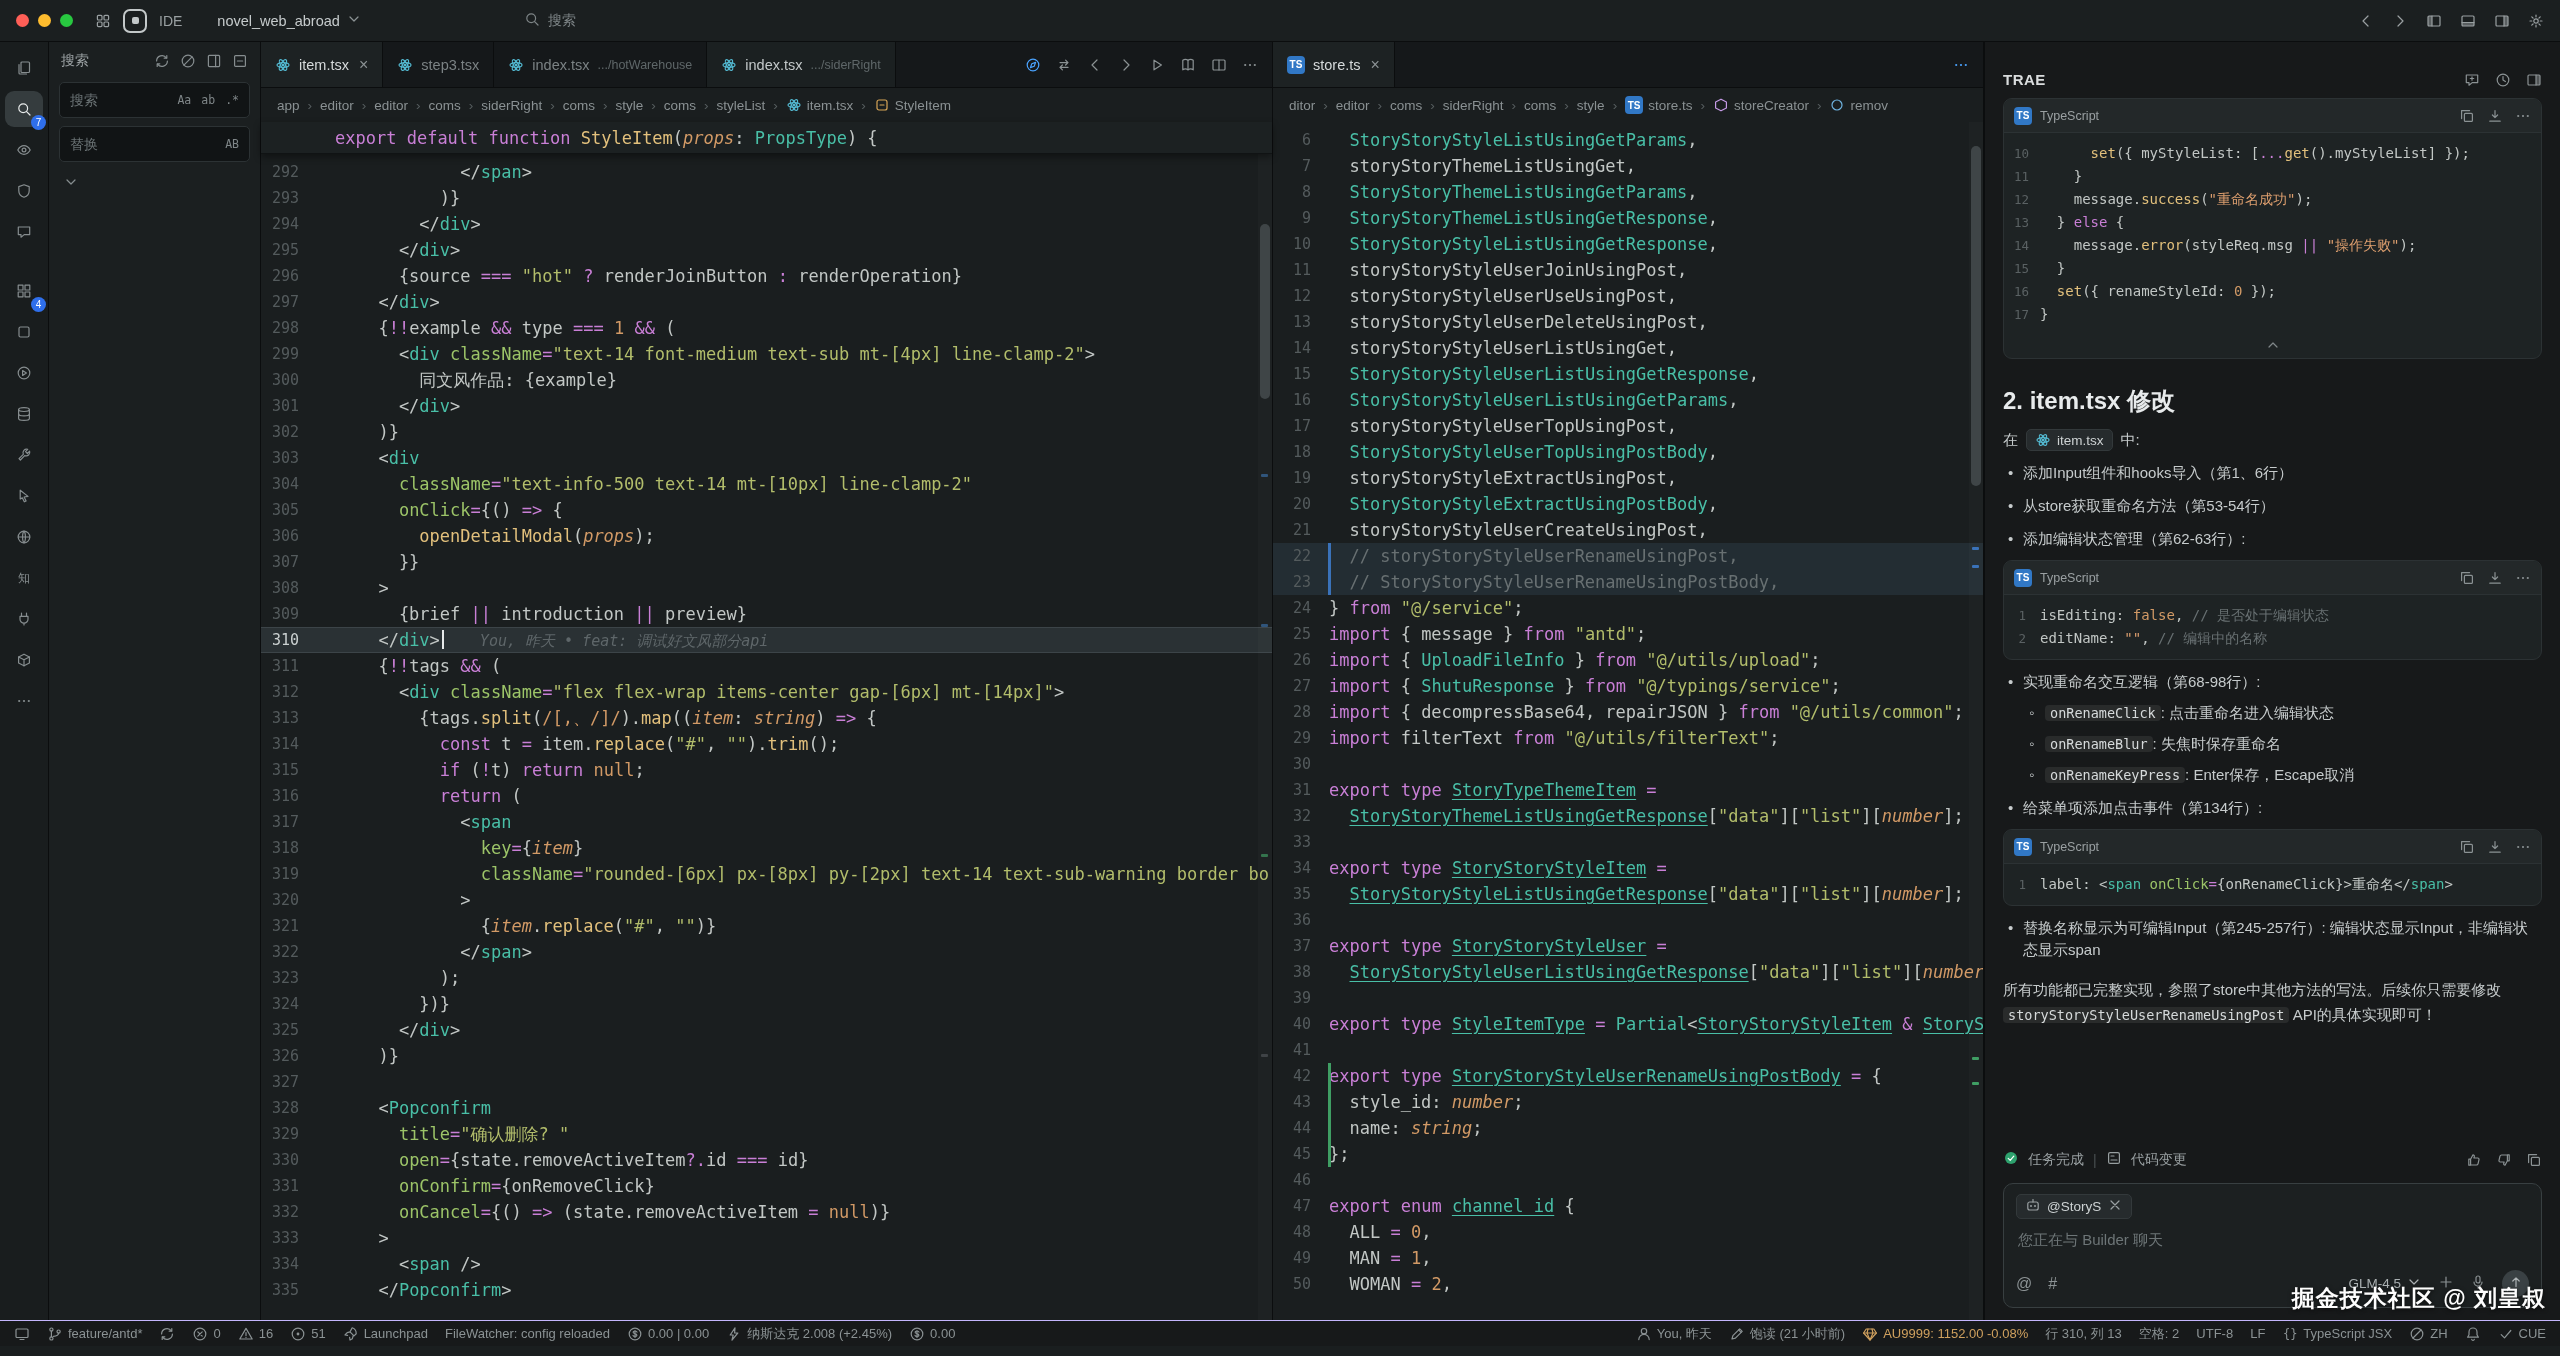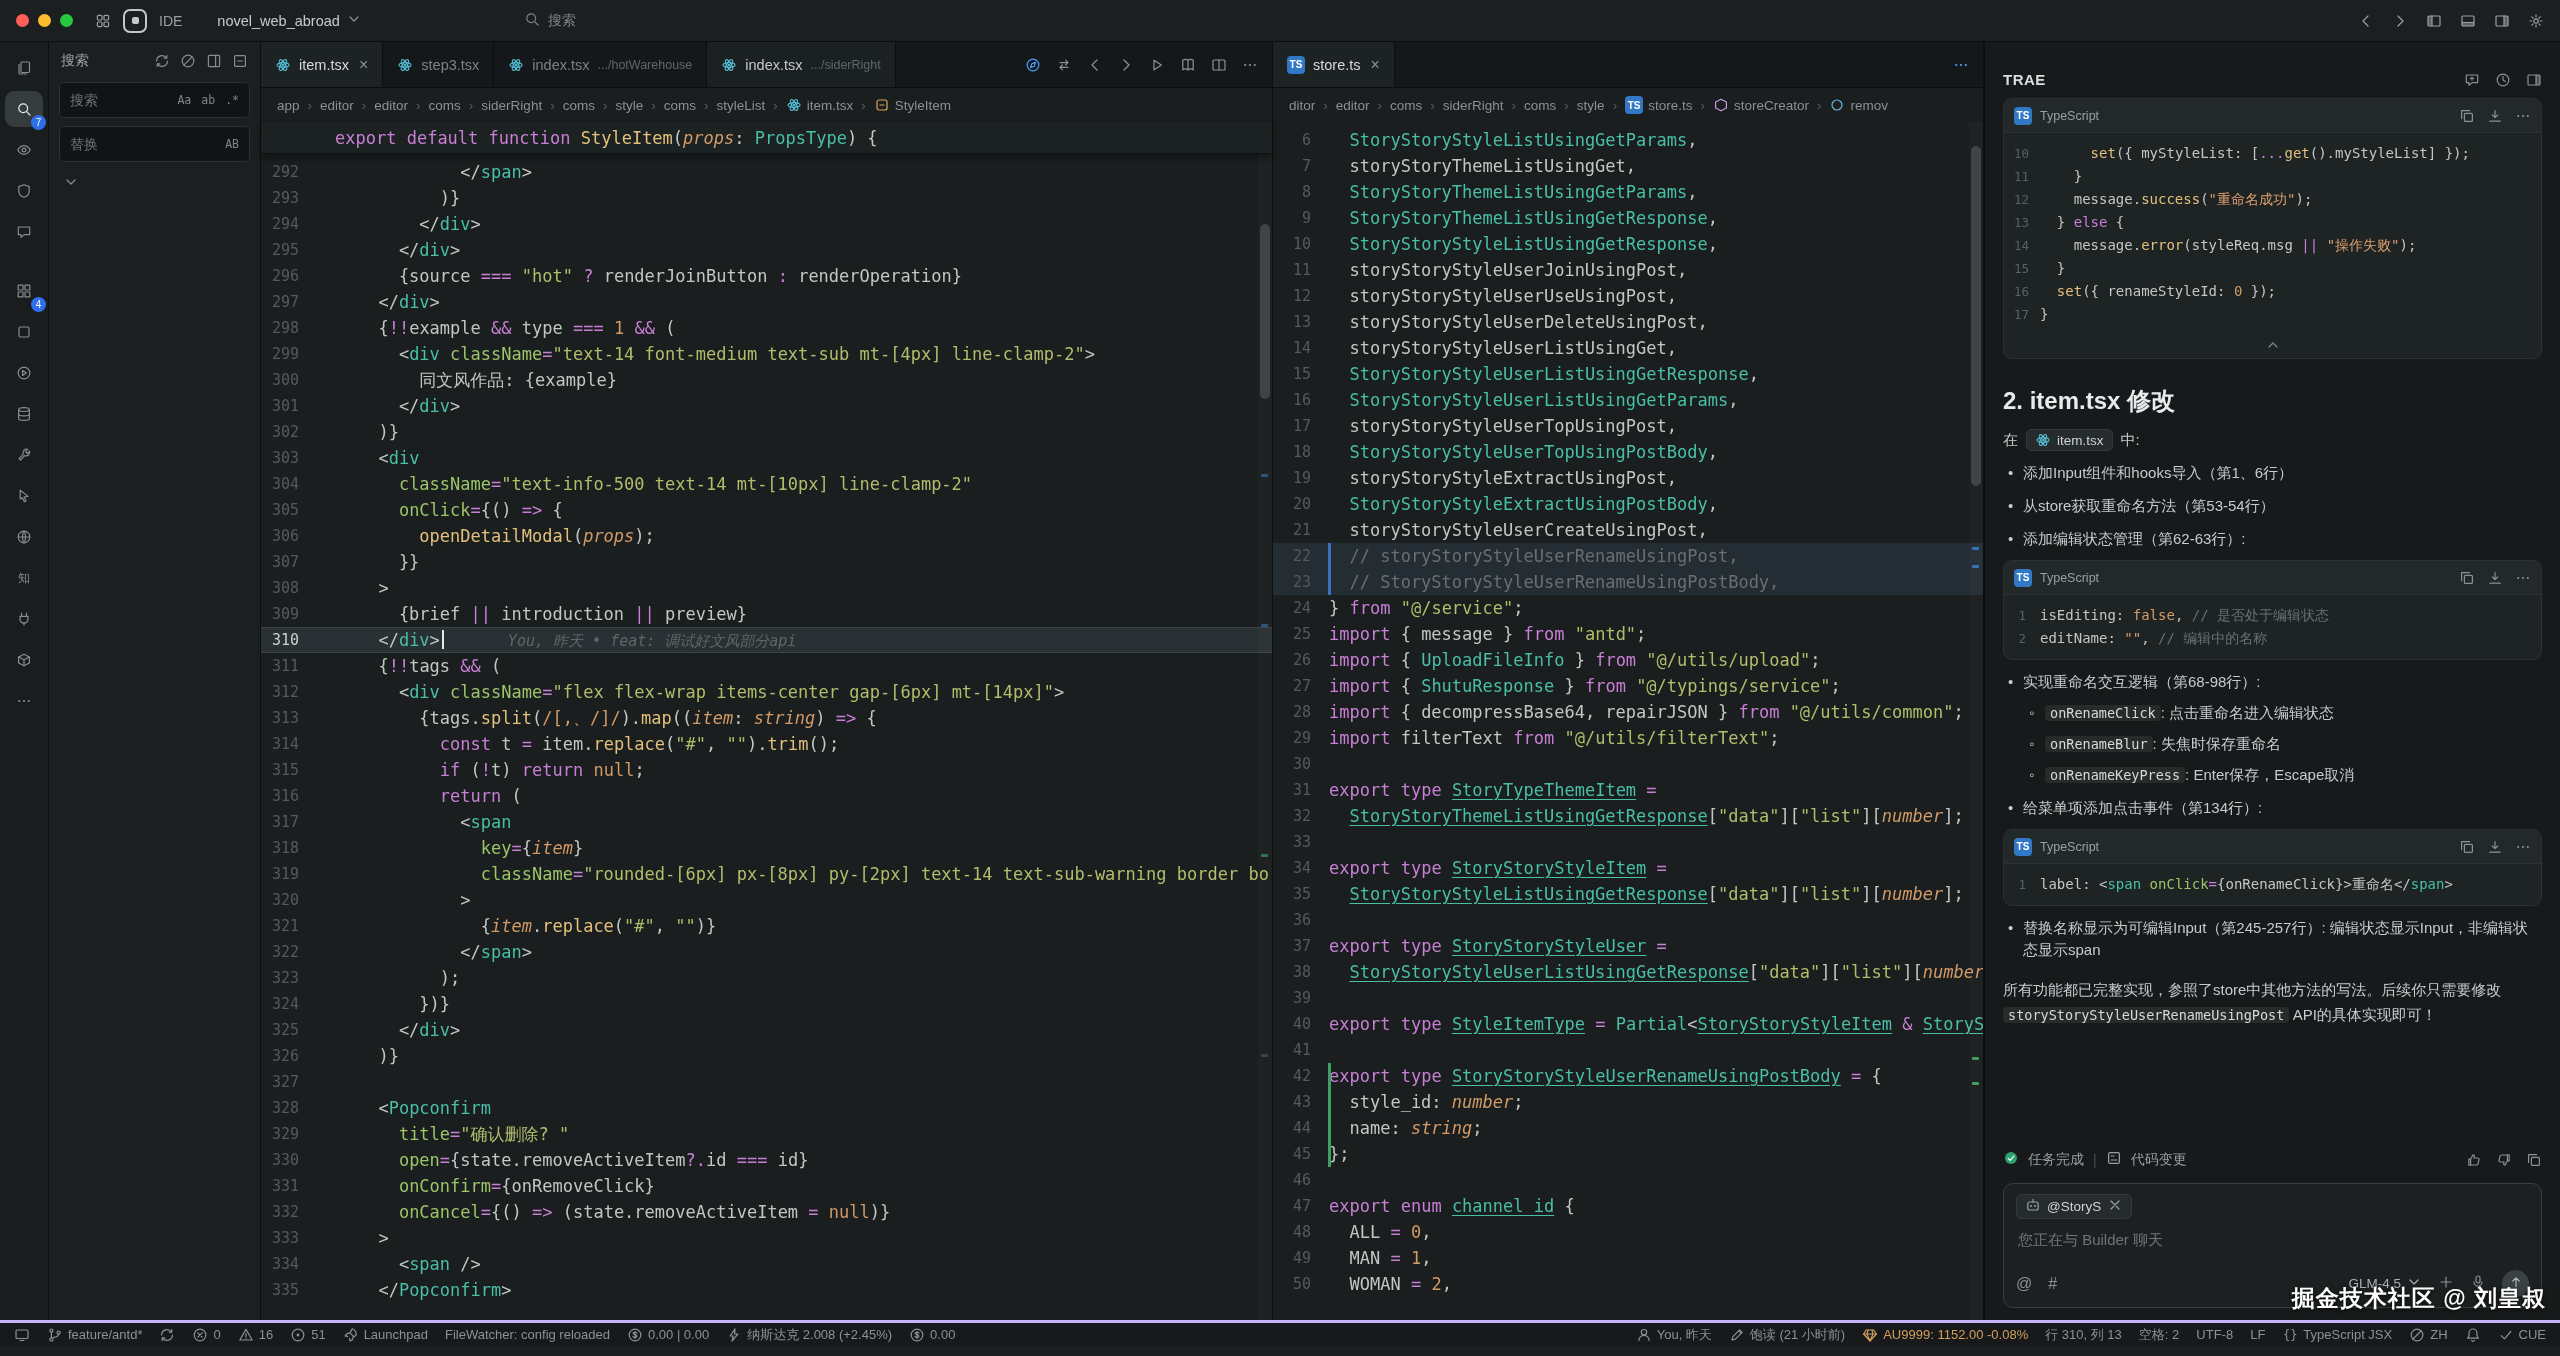--- a/index.html
+++ b/index.html
@@ -64,21 +64,21 @@
 
   .code{position:relative;flex:1;overflow:hidden;font-family:"DejaVu Sans Mono",monospace;font-size:17px;line-height:26px;padding-top:5px}
   .cl{display:flex;height:26px;white-space:pre;position:relative}
   .cl .ln{width:56px;flex:none;text-align:right;padding-right:18px;color:#545b5d;font-size:15px}
   .cl.cur{background:#2a3134;box-shadow:inset 0 1px 0 #3c4448,inset 0 -1px 0 #3c4448}
   .cl.cur .ln{color:#cbd1d1}
   .cl.sel{background:#232d33}
   .cl .bar{position:absolute;left:55px;top:0;width:3px;height:26px}
   .bar-g{background:#3f9e63}.bar-b{background:#3a72b9}
   .lc{white-space:pre}
-  .blame{color:#5e6669;font-style:italic;margin-left:64px;font-size:15px}
+  .blame{color:#5e6669;font-style:italic;margin-left:36px;font-size:15px}
   .caret{display:inline-block;width:2px;height:19px;background:#e6e9e9;margin-left:2px;transform:translateY(3px)}
   .ruler{position:absolute;top:0;right:0;width:14px;height:100%;background:rgba(255,255,255,0.02)}
   .thumb{position:absolute;left:2px;width:10px;border-radius:5px;background:rgba(150,160,165,0.28)}
   .mark{position:absolute;width:7px;height:3px;left:3px;border-radius:1px}
 
   
   .tk-k{color:#c97fd6}
   .tk-p{color:#c2c7c5}
   .tk-t{color:#49bfa7}
   .tk-u{color:#49bfa7;text-decoration:underline;text-underline-offset:3px}
@@ -119,21 +119,21 @@
   .chatcard{border:1px solid #383f41;background:#1c2021;border-radius:10px;margin-top:14px;margin-bottom:12px;padding:10px 12px;flex:none}
   .chiprow{display:flex}
   .chip .ic{color:#9aa0a2}
   .chat-placeholder{color:#6d7577;font-size:15px;margin:12px 2px 20px}
   .chat-bottom{display:flex;align-items:center;gap:16px;color:#8b9294}
   .txtbtn{font-size:16px;color:#8b9294}
   .model{margin-left:auto;display:flex;align-items:center;gap:5px;font-size:13.5px;color:#aab0b2}
   .send-btn{width:27px;height:27px;border-radius:50%;background:#3a4144;display:flex;align-items:center;justify-content:center;color:#aeb4b6}
 
   
-  .statusbar{height:26px;background:#17191a;border-top:3px solid #c4b5fd;display:flex;align-items:center;padding:0 14px;font-size:13px;color:#8b9294}
+  .statusbar{height:26px;background:#17191a;border-top:1px solid #c4b5fd;display:flex;align-items:center;padding:0 14px;font-size:13px;color:#8b9294}
   .sb-group{display:flex;align-items:center;gap:17px;white-space:nowrap}
   .sb-right{margin-left:auto}
   .sb-item{display:inline-flex;align-items:center;gap:5px}
 
   .watermark{position:absolute;right:14px;bottom:42px;font-size:23px;font-weight:700;color:#fdfdfd;text-shadow:0 1px 4px rgba(0,0,0,.7);letter-spacing:1px;z-index:9}
 
   
   .ic{display:inline-flex;width:16px;height:16px;flex:none}
   .ic svg{width:100%;height:100%;stroke:currentColor;fill:none;stroke-width:1.2;stroke-linecap:round;stroke-linejoin:round}
   .ic-txt{width:auto;min-width:16px;align-items:center;justify-content:center;font-size:12px;font-family:"DejaVu Sans Mono",monospace}

